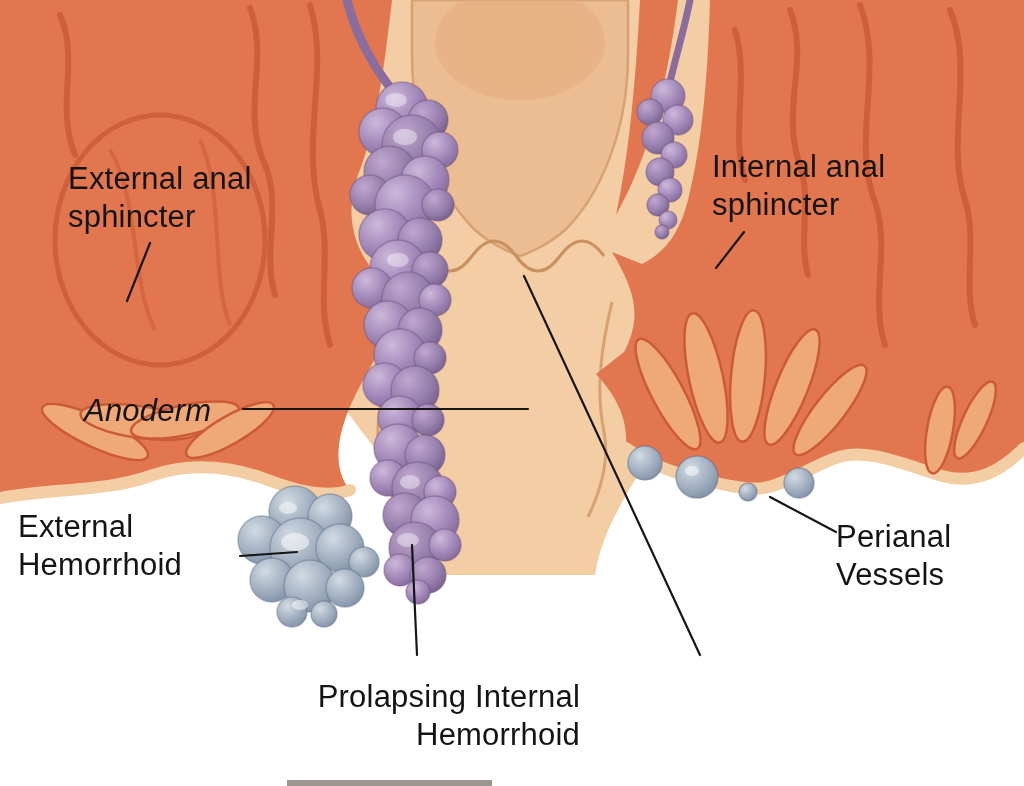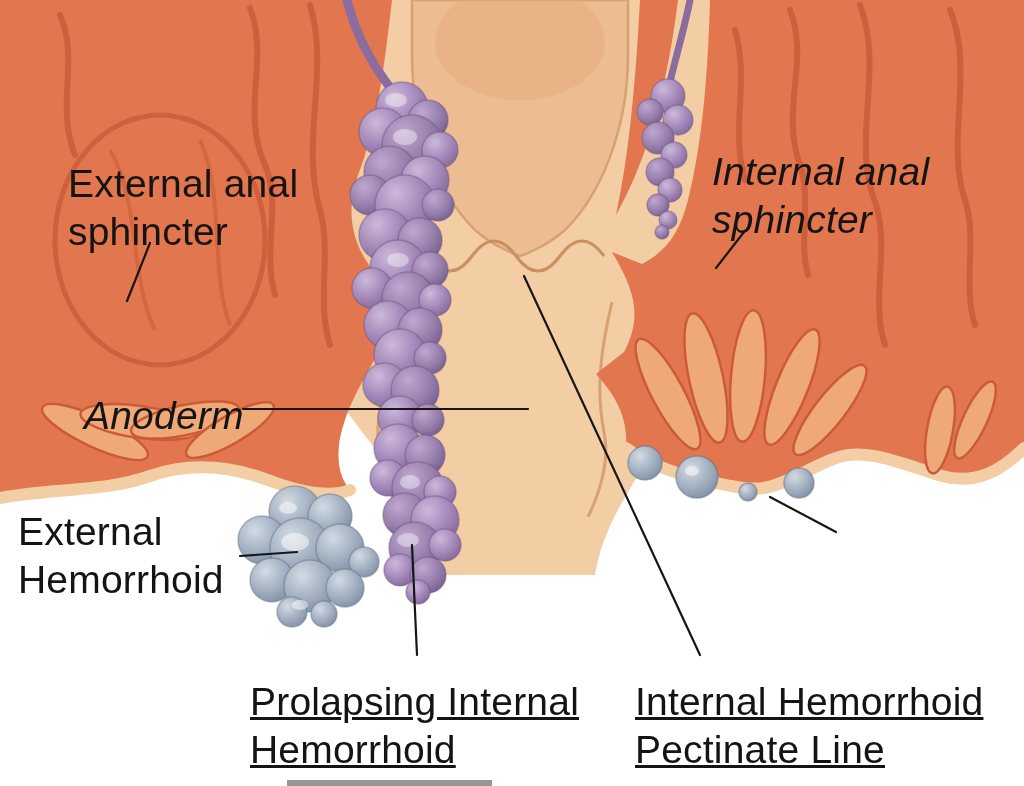--- a/index.html
+++ b/index.html
@@ -1,27 +1,27 @@
 <!DOCTYPE html>
 <html style="--tissue: #e2764e; --muscle_fiber: #cb5b37; --canal_skin: #f3cda3; --canal_deep: #ecbd92; --hemorrhoid_purple: #9b7fb0; --vessel_blue: #98a7ba; --label_text: #141414; --background: #ffffff;"><head>
 <meta charset="utf-8">
 <style>
   html,body{margin:0;padding:0;}
   body{background:#ffffff;font-family:"Liberation Sans",sans-serif;}
   .stage{position:relative;width:1024px;height:786px;margin:0 auto;overflow:hidden;background:var(--background,#ffffff);}
   .stage svg{position:absolute;left:0;top:0;}
   .label{
     position:absolute;
-    font-size:39px;
+    font-size:31px;
     line-height:1.22;
     color:var(--label_text,#141414);
     white-space:pre-line;
     letter-spacing:0.2px;
   }
-  .label.center{text-align:left;text-decoration:underline;}
+  .label.center{text-align:right;}
   .fill-tissue{fill:var(--tissue,#e2764e);}
   .fill-canal{fill:var(--canal_skin,#f3cda3);}
   .fill-canal-deep{fill:var(--canal_deep,#ecbd92);}
   .stroke-muscle{stroke:var(--muscle_fiber,#cb5b37);}
 </style>
 </head>
 <body>
 
 <div class="stage">
 
@@ -190,23 +190,23 @@
       <path d="M836 532 L770 497"></path>
       <path d="M417 655 L412 545"></path>
       <path d="M700 655 L524 276"></path>
     </g>
 
     <rect x="287" y="780" width="205" height="6" fill="#4a4038" opacity="0.55"></rect>
   </svg>
 
   <div class="label" style="left:68px;top:160px;">External anal
 sphincter</div>
-  <div class="label" style="left:712px;top:148px;font-style:italic;">Internal anal
+  <div class="label" style="left:712px;top:148px;">Internal anal
 sphincter</div>
   <div class="label" style="left:84px;top:392px;font-style:italic;">Anoderm</div>
   <div class="label" style="left:18px;top:508px;">External
 Hemorrhoid</div>
+  <div class="label" style="left:836px;top:518px;">Perianal
+Vessels</div>
   <div class="label center" style="left:250px;top:678px;width:330px;">Prolapsing Internal
 Hemorrhoid</div>
-  <div class="label center" style="left:635px;top:678px;width:350px;">Internal Hemorrhoid
-Pectinate Line</div>
 
 </div>
 
 </body></html>

